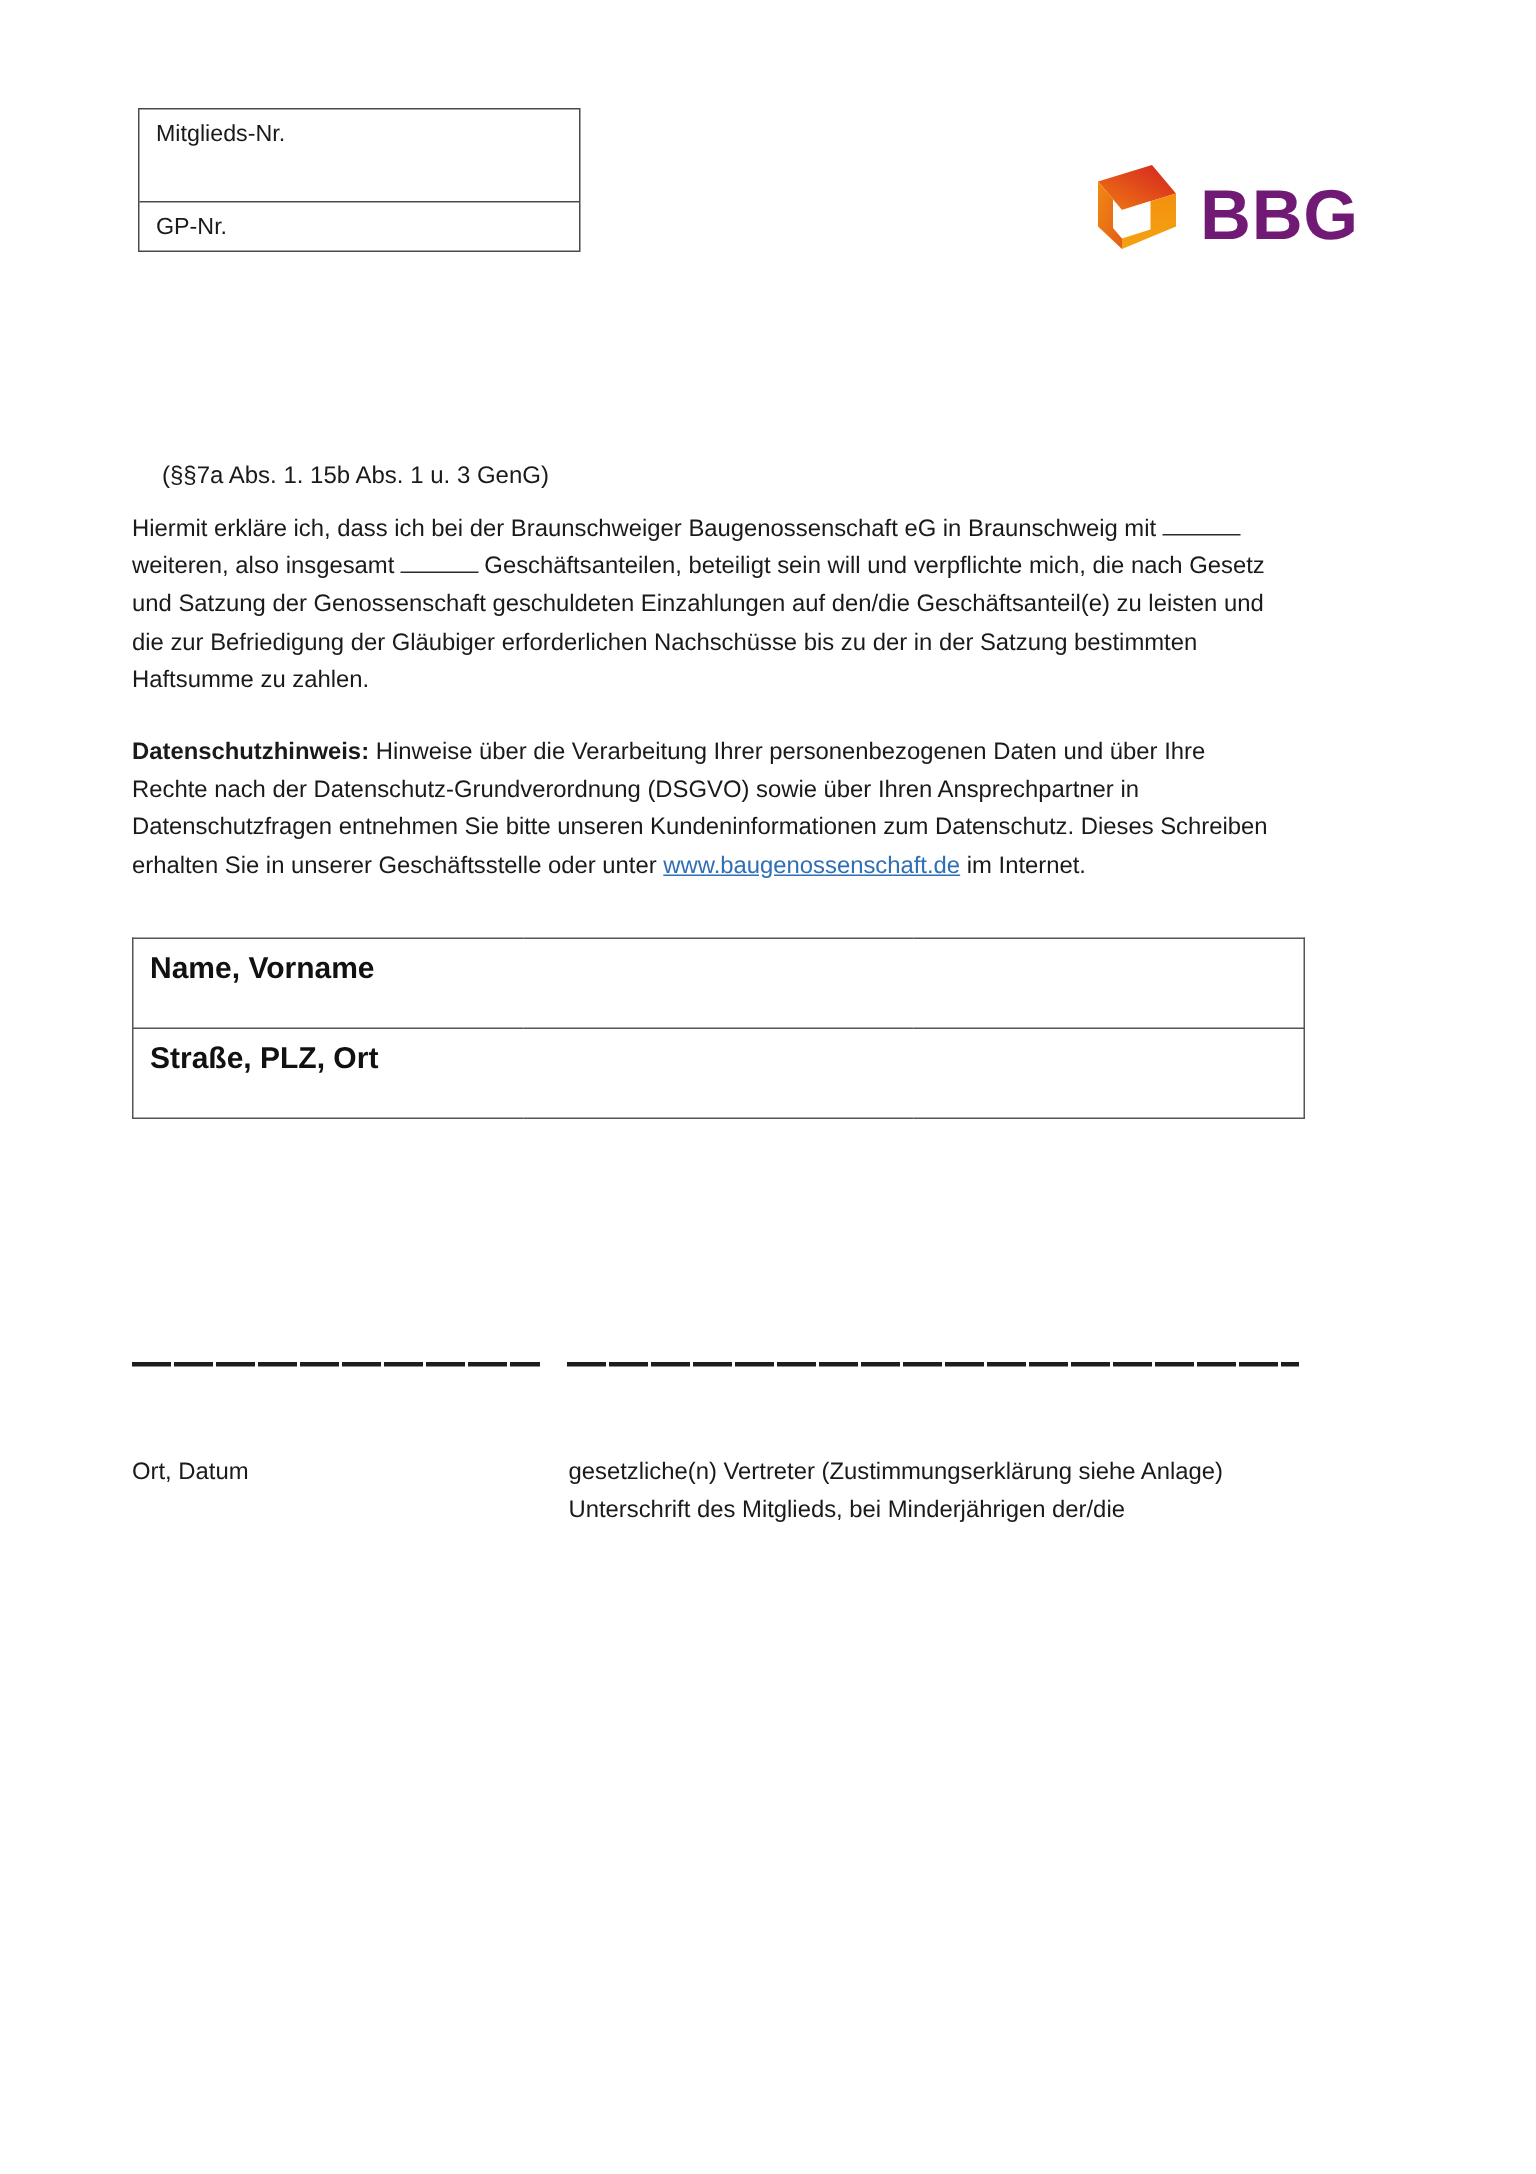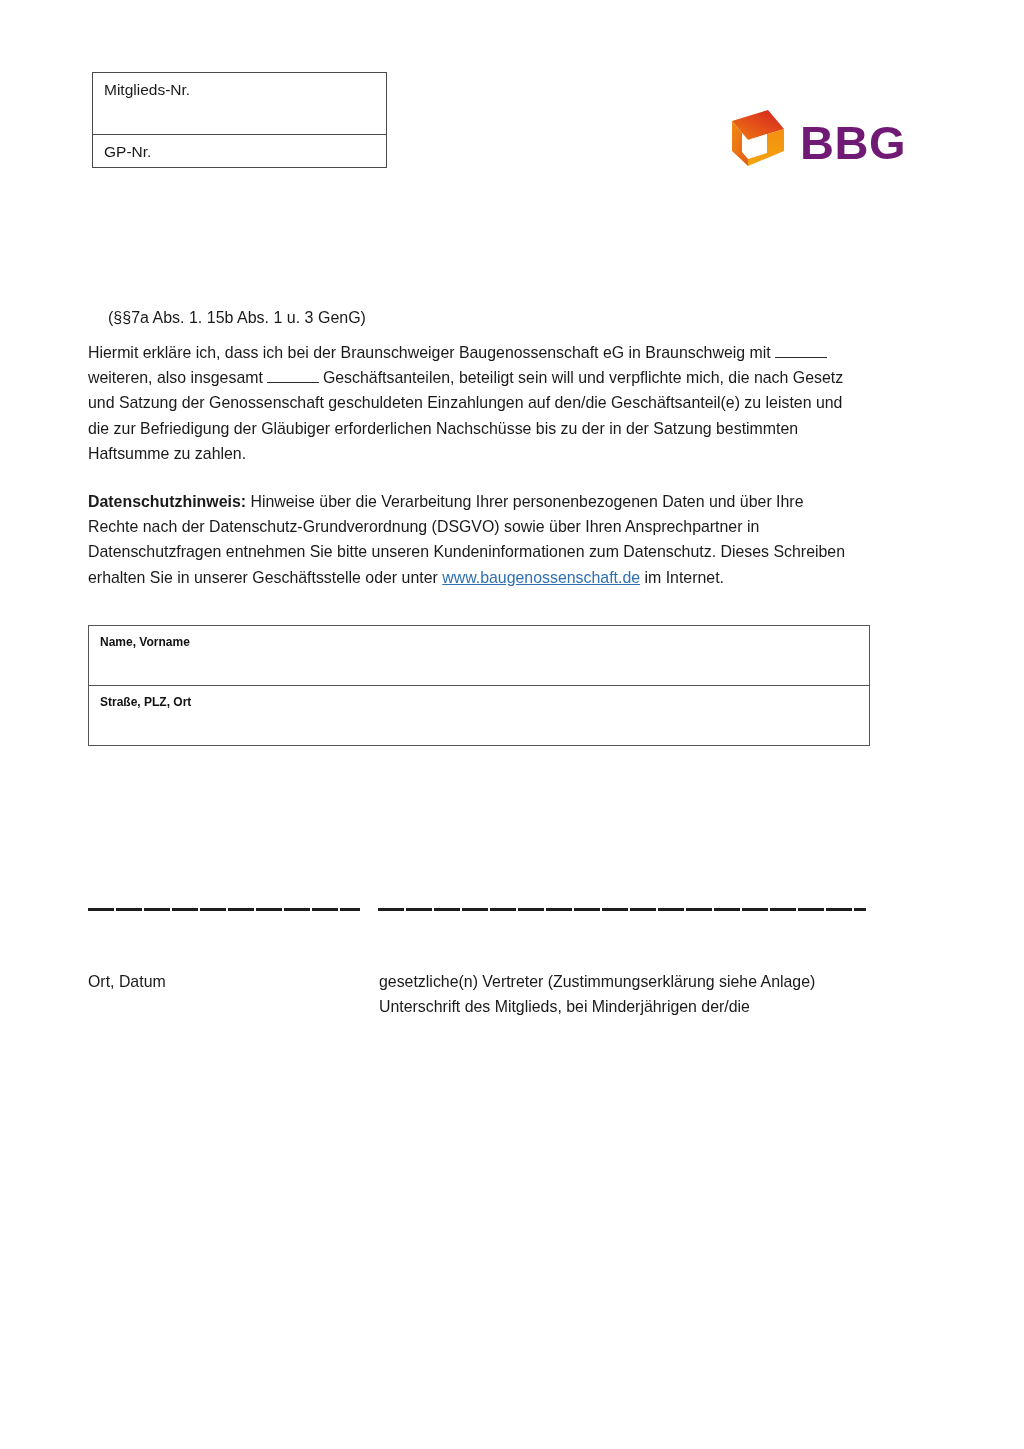--- a/index.html
+++ b/index.html
@@ -122,21 +122,21 @@
     left: 88px;
     top: 625px;
     width: 782px;
     border-collapse: collapse;
     table-layout: fixed;
   }
   .form-table td {
     border: 1.4px solid #555555;
     vertical-align: top;
     padding: 9px 0 0 11px;
-    font-size: 12px;
+    font-size: 20px;
     font-weight: bold;
     color: #111111;
     height: 60px;
     box-sizing: border-box;
   }
 
   
   .sig {
     position: absolute;
     top: 908px;

